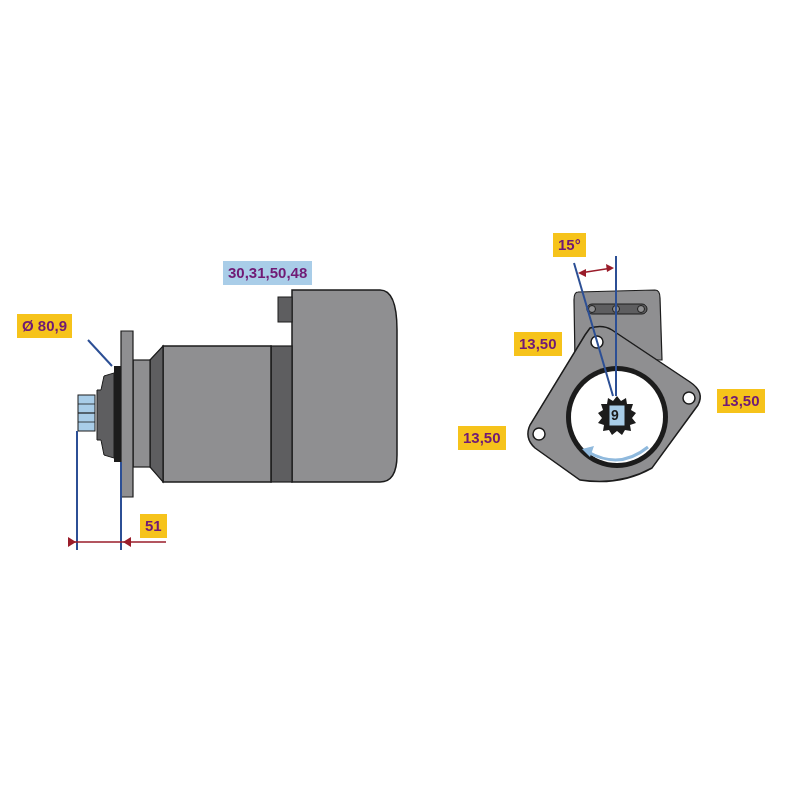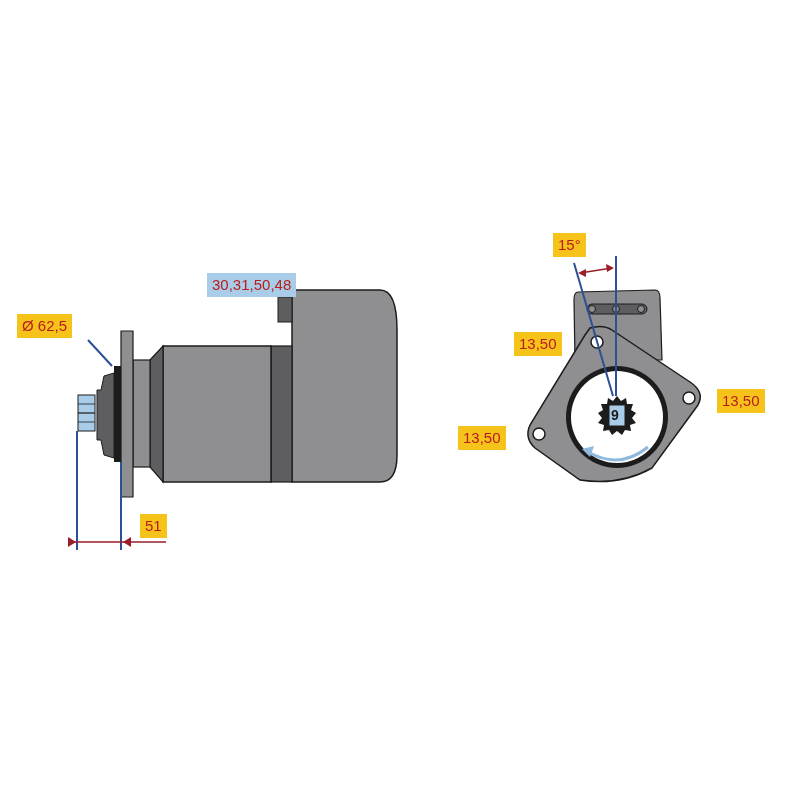--- a/index.html
+++ b/index.html
@@ -1,18 +1,18 @@
 <!DOCTYPE html>
 <html><head>
   <meta charset="utf-8">
   <style>
     html, body { margin: 0; padding: 0; background: #ffffff; }
     body { width: 800px; height: 800px; position: relative; overflow: hidden; font-family: "Liberation Sans", sans-serif; }
     svg { position: absolute; left: 0; top: 0; }
-    .lbl { position: absolute; font-family: "Liberation Sans", sans-serif; font-weight: normal; font-size: 15px; color: #b91c1c; padding: 3px 5px; line-height: 18px; white-space: nowrap; }
+    .lbl { position: absolute; font-family: "Liberation Sans", sans-serif; font-weight: bold; font-size: 15px; color: #701a75; padding: 3px 5px; line-height: 18px; white-space: nowrap; }
     .yellow { background: #f6c31b; }
     .blue { background: #a9cde8; }
   </style>
 </head>
 <body>
 
 <svg width="800" height="800" viewBox="0 0 800 800">
 
   <g>
 
@@ -72,21 +72,21 @@
     <polygon points="582,449 594,446 590,457" fill="#8fb9dd"></polygon>
 
     <line x1="616" y1="256" x2="616" y2="396" stroke="#2c4f95" stroke-width="2"></line>
     <line x1="574" y1="263" x2="613" y2="396" stroke="#2c4f95" stroke-width="2"></line>
     <line x1="580" y1="273" x2="612" y2="268" stroke="#9a1d2a" stroke-width="1.5"></line>
     <polygon points="578,273 586,269 586,277" fill="#9a1d2a"></polygon>
     <polygon points="614,268 606,264 607,272" fill="#9a1d2a"></polygon>
   </g>
 </svg>
 
-<div class="lbl blue" style="left:207px; top:261px;margin-top:12px;">30,31,50,48</div>
-<div class="lbl yellow" style="left:17px; top:314px;">Ø 62,5</div>
+<div class="lbl blue" style="left:223px; top:261px;">30,31,50,48</div>
+<div class="lbl yellow" style="left:17px; top:314px;">Ø 80,9</div>
 <div class="lbl yellow" style="left:140px; top:514px;">51</div>
 
 <div class="lbl yellow" style="left:553px; top:233px;">15°</div>
 <div class="lbl yellow" style="left:514px; top:332px;">13,50</div>
 <div class="lbl yellow" style="left:717px; top:389px;">13,50</div>
 <div class="lbl yellow" style="left:458px; top:426px;">13,50</div>
 <div style="position:absolute; left:611px; top:407px; font-family:'Liberation Sans',sans-serif; font-weight:bold; font-size:14px; color:#1a1a1a;">9</div>
 
 </body></html>

